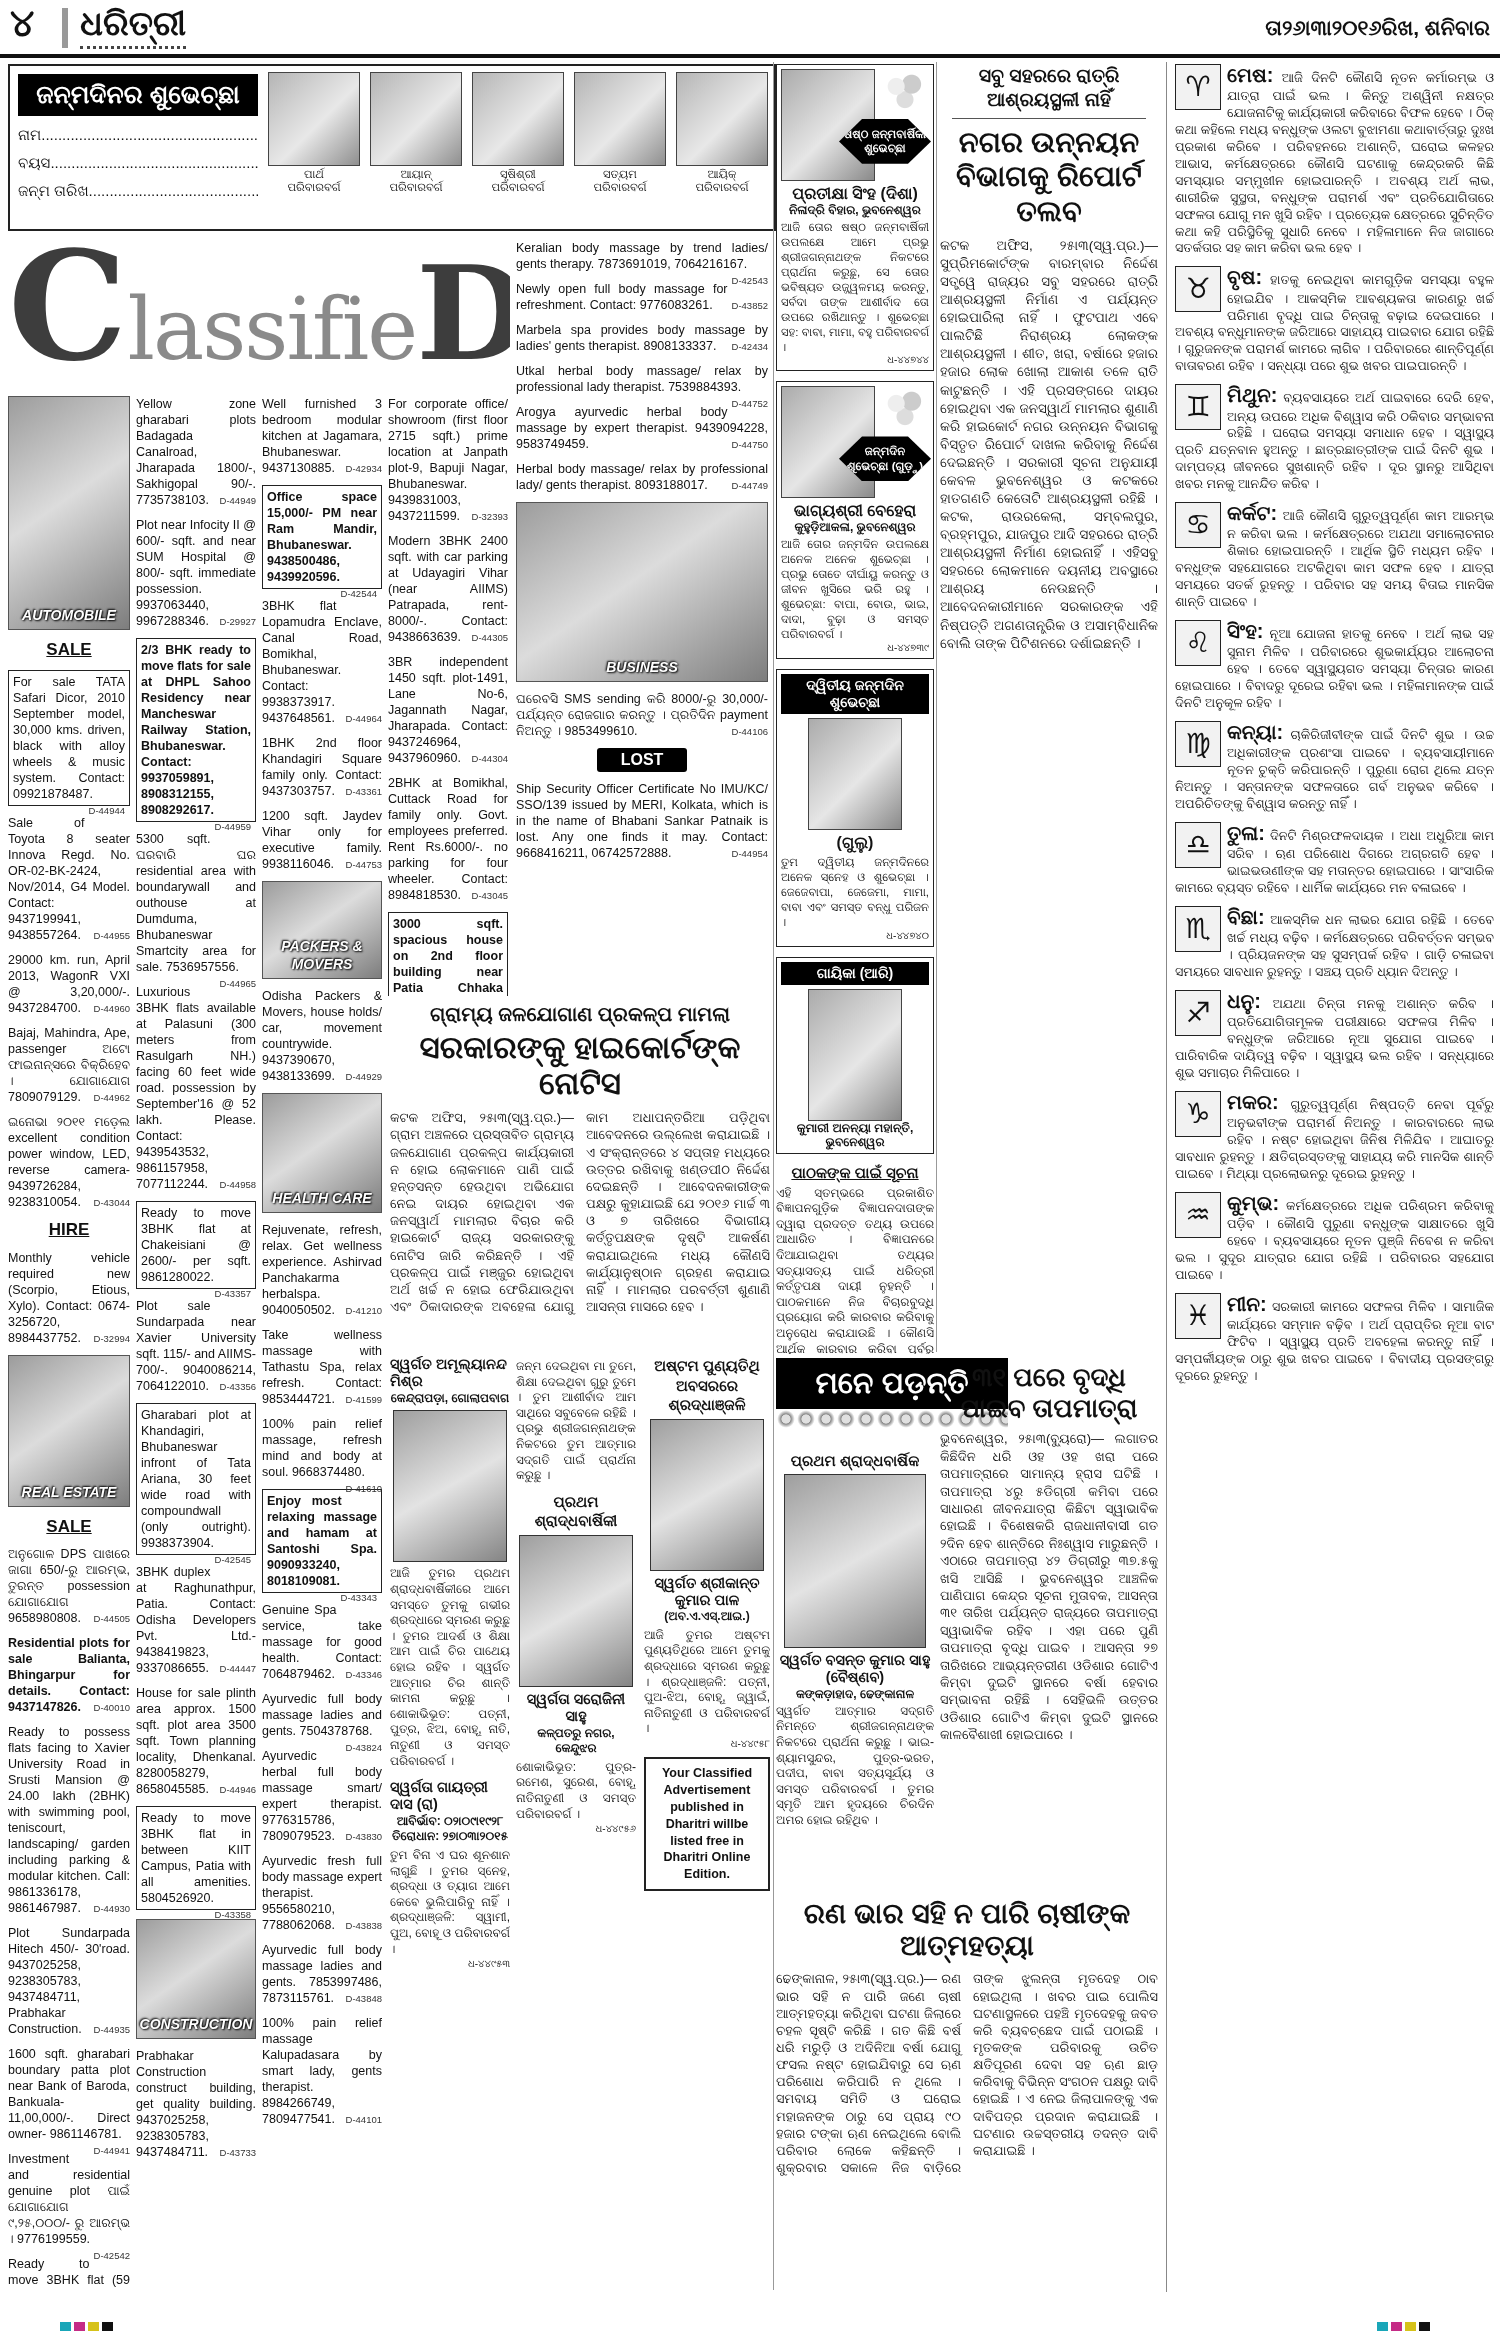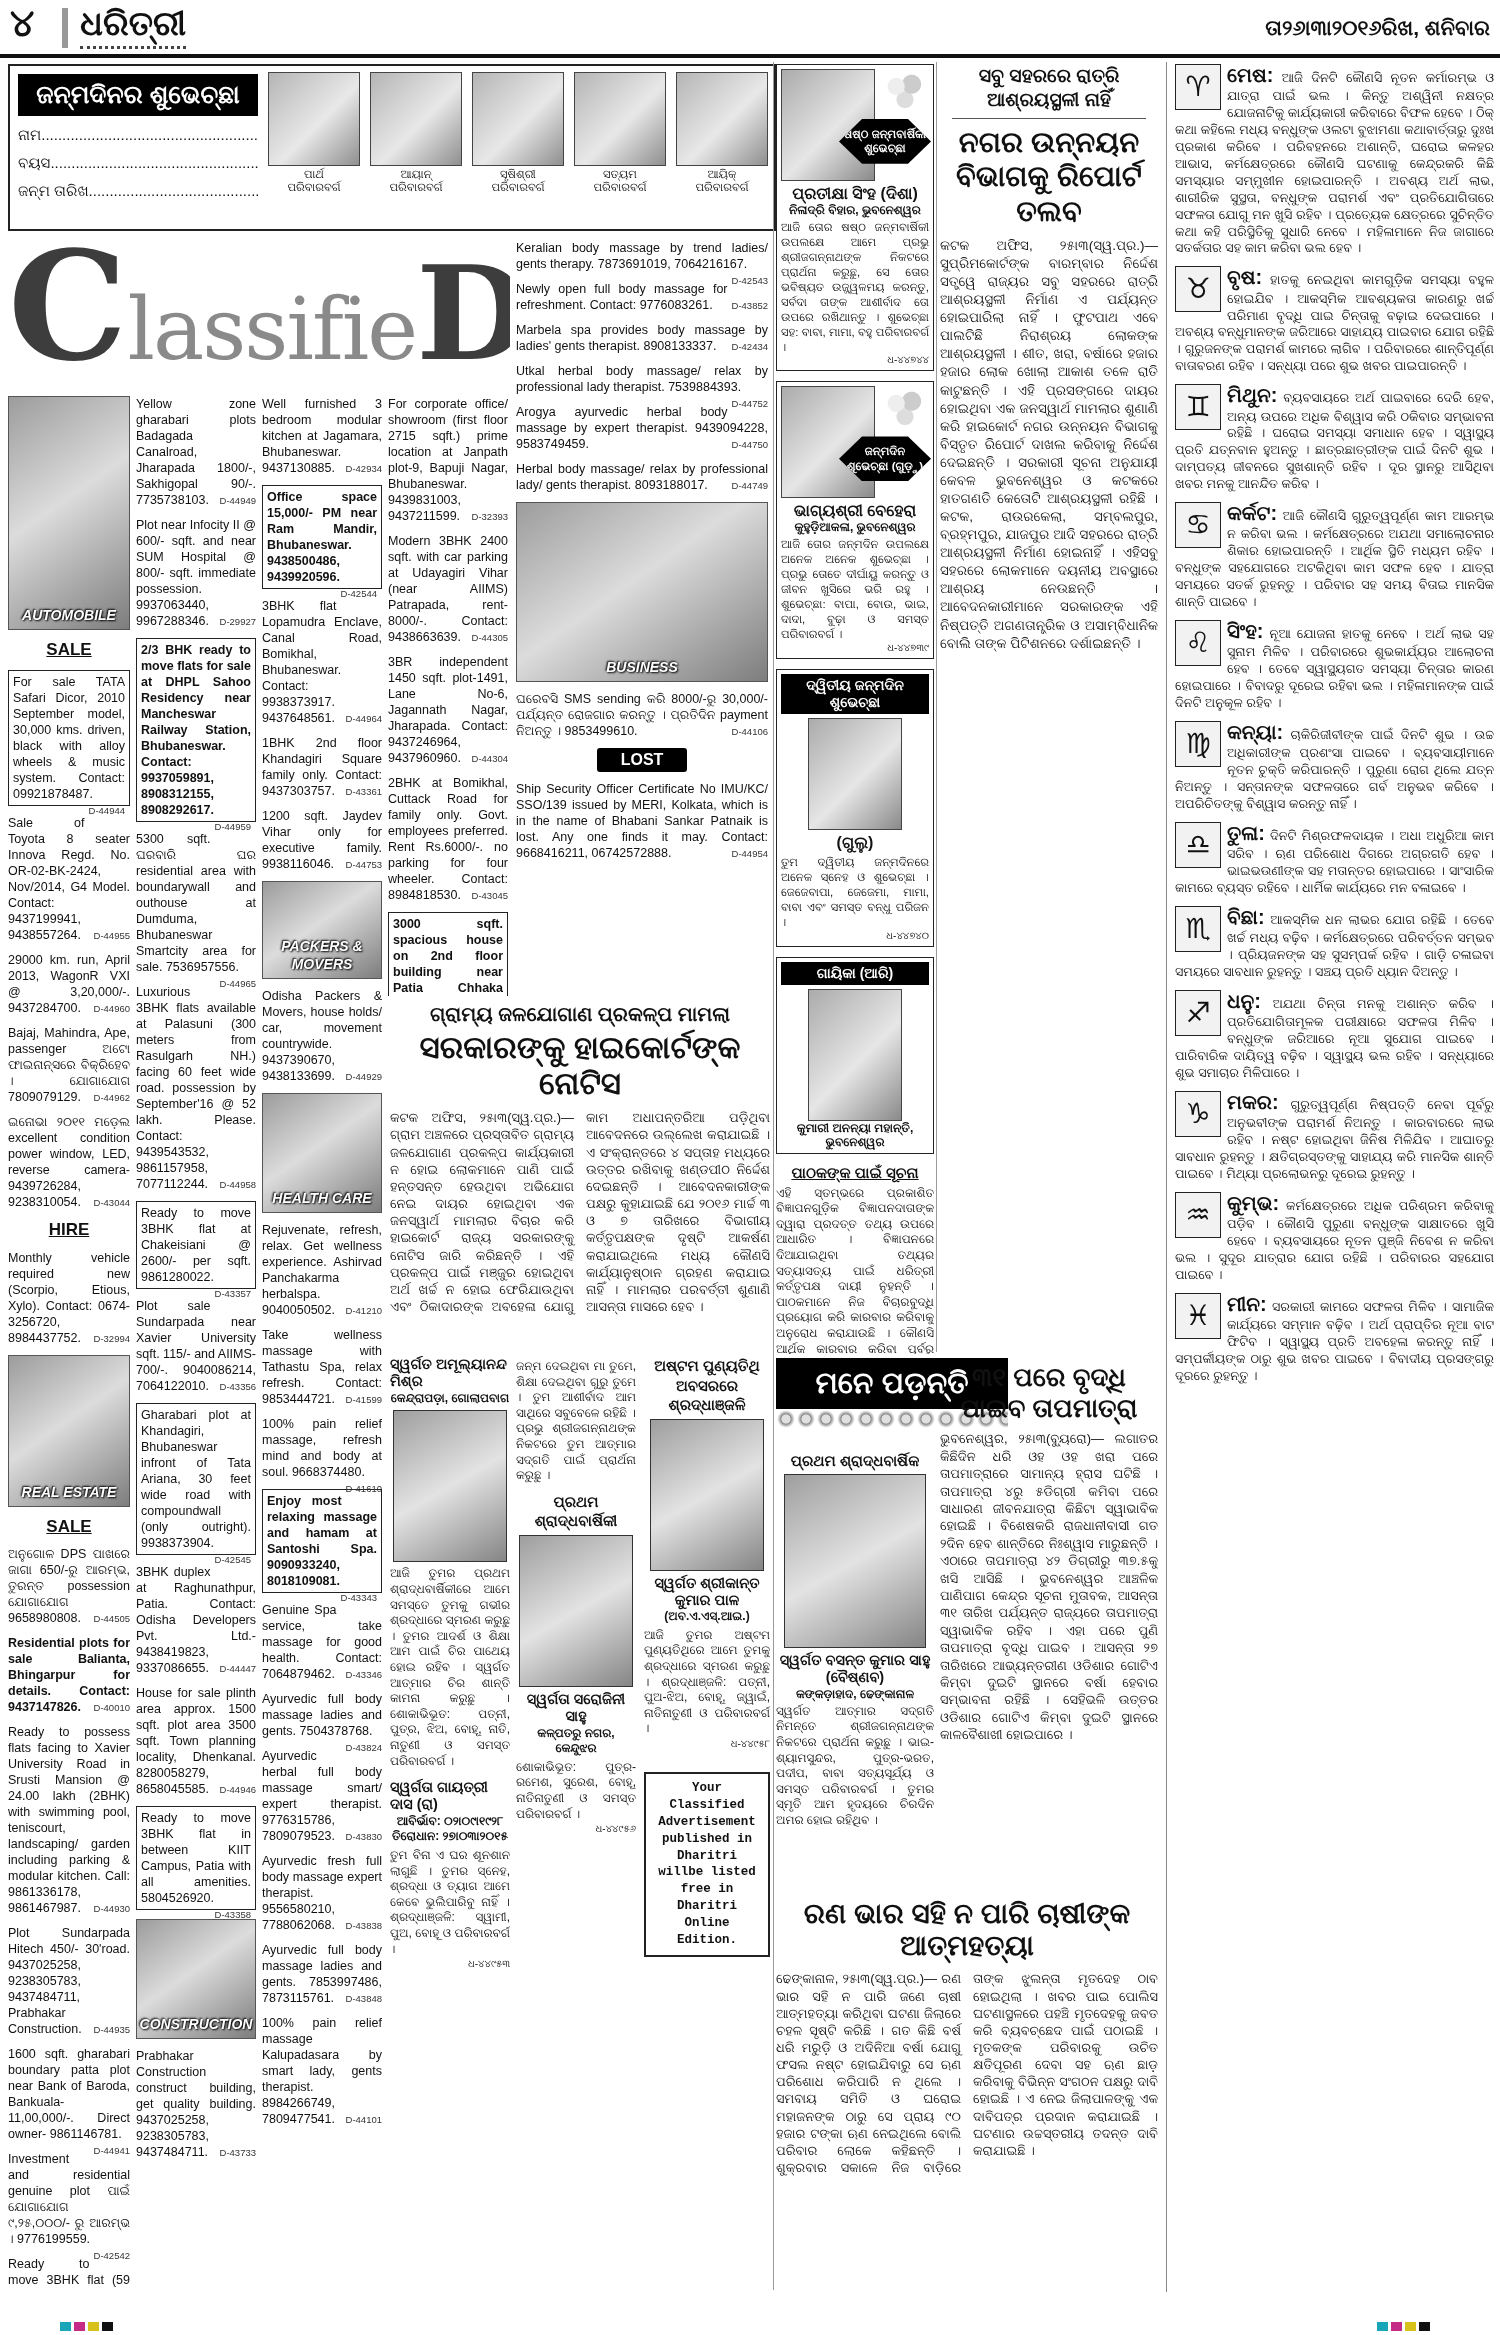--- a/index.html
+++ b/index.html
@@ -82,21 +82,21 @@
   .memtext{font-size:12px;line-height:1.3;text-align:justify;margin-top:3px;}
   #n3wrap{position:absolute;left:940px;top:1362px;width:218px;height:526px;overflow:hidden;}
   .bighead3{font-size:26px;font-weight:bold;text-align:center;line-height:1.2;margin-bottom:6px;}
   #farmer{position:absolute;left:776px;top:1894px;width:382px;height:396px;overflow:hidden;}
   
   .memcol{position:absolute;top:1356px;width:120px;height:934px;overflow:hidden;font-size:12px;line-height:1.3;}
   #m1{left:390px;}
   #m2{left:516px;}
   #m3{left:644px;width:126px;}
   .memphoto2{width:112px;height:150px;margin:4px auto;border:1px solid #333;background:linear-gradient(150deg,#9e9e9e,#e3e3e3 50%,#858585);}
-  .ycbox{border:2px solid #222;padding:6px 5px;text-align:center;font-size:12.5px;font-weight:bold;line-height:1.35;margin-top:22px;font-family:Liberation Mono, monospace;}
+  .ycbox{border:2px solid #222;padding:6px 5px;text-align:center;font-size:12.5px;font-weight:bold;line-height:1.35;margin-top:7px;}
   
   #horo{position:absolute;left:1166px;top:62px;width:328px;height:2230px;overflow:hidden;border-left:1px solid #888;padding-left:8px;box-sizing:border-box;}
   #htitle{float:left;width:150px;font-size:38px;font-weight:bold;line-height:1.05;}
   #hastro{float:right;width:160px;font-size:14.5px;text-align:center;line-height:1.3;border-left:2px solid #999;padding:6px 0 6px 6px;box-sizing:border-box;}
   #hhead{overflow:hidden;border-bottom:1px solid #777;padding-bottom:8px;margin-bottom:8px;}
   .hentry{margin-bottom:7px;overflow:hidden;}
   .hicon{float:left;width:44px;height:44px;border:1.5px solid #222;text-align:center;font-size:28px;line-height:44px;margin:2px 6px 2px 0;background:#f2f2f2;}
   .htext{margin:0;font-size:12.8px;line-height:1.32;text-align:justify;}
   .hsign{font-size:20px;}
   

